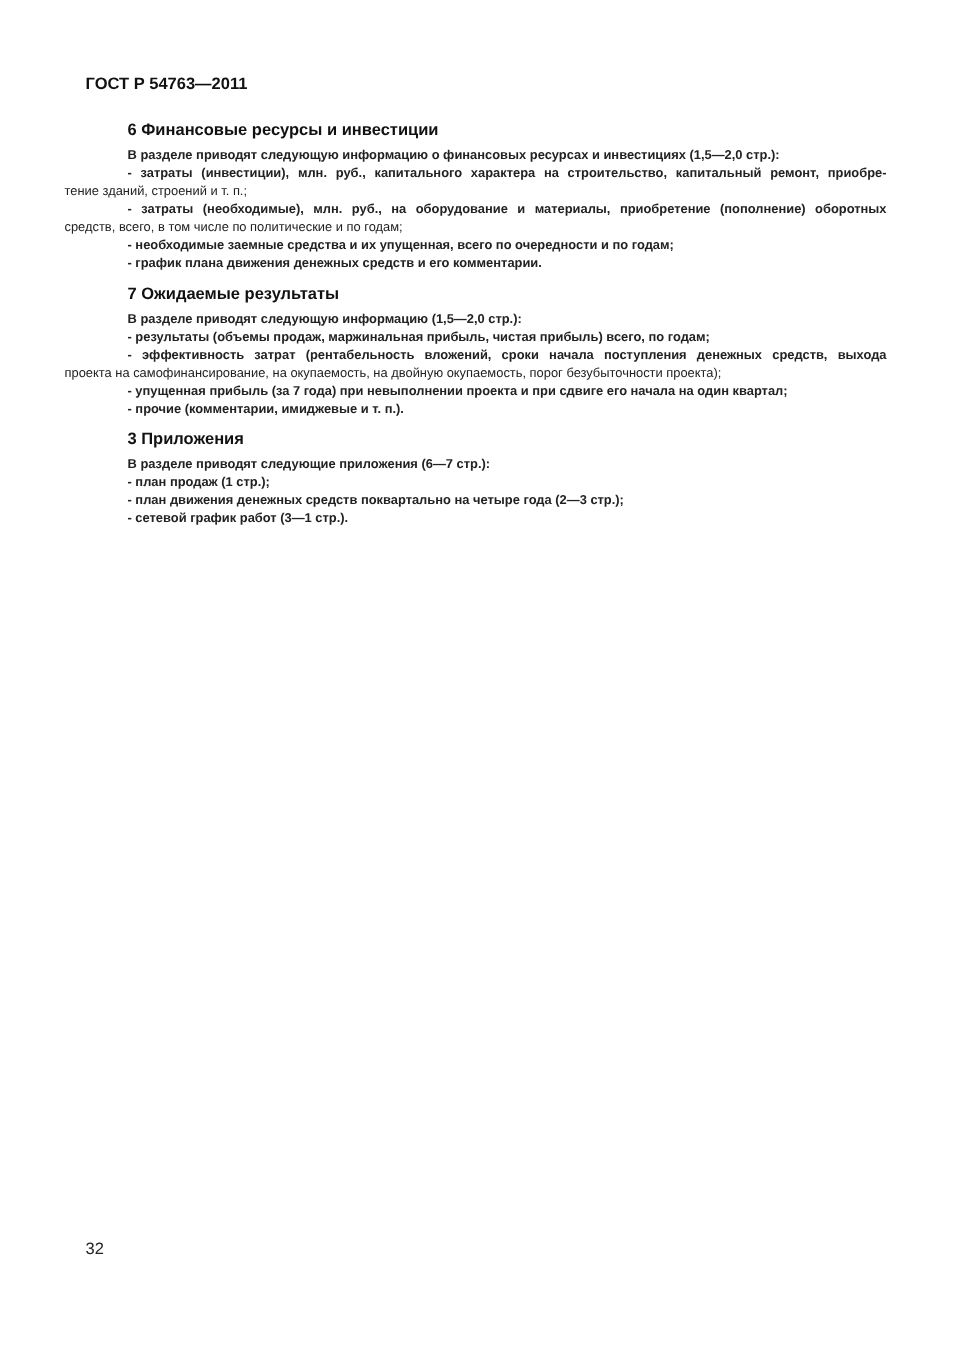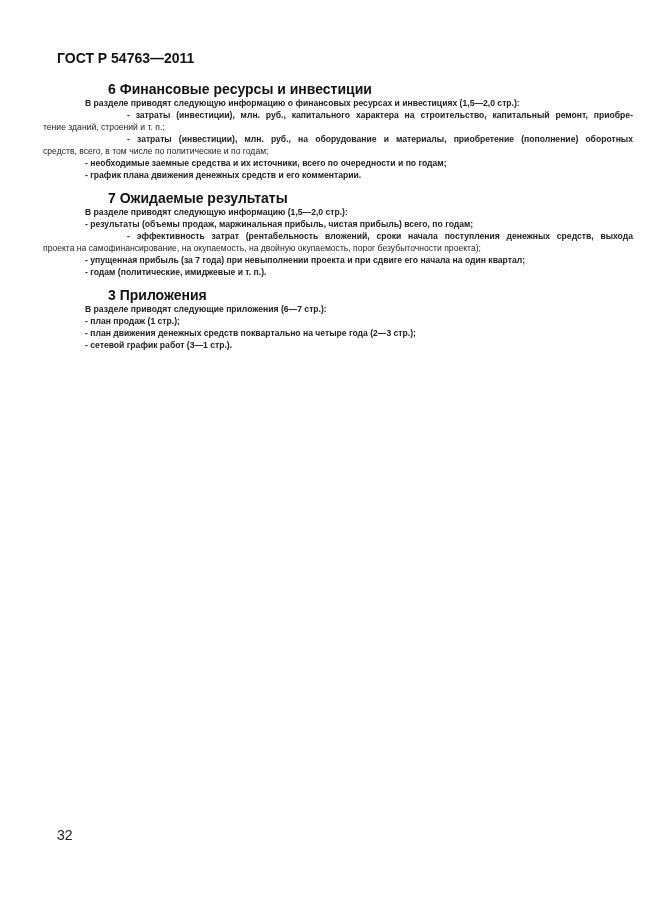--- a/index.html
+++ b/index.html
@@ -1,50 +1,50 @@
 <!DOCTYPE html>
 <html><head>
   <meta charset="utf-8">
   <style>
     html, body { margin: 0; padding: 0; background: #ffffff; }
     body { width: 646px; height: 913px; position: relative; overflow: hidden;
            font-family: "Liberation Sans", sans-serif; color: #1a1a1a; }
-    .page-header { position: absolute; left: 57px; top: 50px; font-size: 14px; font-weight: bold; color: #111; }
-    .heading { position: absolute; left: 85px; font-size: 14px; font-weight: bold; color: #111; white-space: nowrap; margin-left: 23px; }
+    .page-header { position: absolute; left: 57px; top: 50px; font-size: 11px; font-weight: bold; color: #111; }
+    .heading { position: absolute; left: 85px; font-size: 11px; font-weight: bold; color: #111; white-space: nowrap; }
     .line { position: absolute; font-size: 8.6px; line-height: 11px; white-space: nowrap; color: #222; }
     .ind { left: 85px; font-weight: bold; }
     .full { left: 43px; }
-    .just-ind { width: 506px; text-align: justify; text-align-last: justify; margin-left: 42px; }
-    .page-number { position: absolute; left: 57px; top: 827px; font-size: 14px; color: #222; }
+    .just-ind { width: 506px; text-align: justify; text-align-last: justify; }
+    .page-number { position: absolute; left: 57px; top: 827px; font-size: 11px; color: #222; }
   </style>
 </head>
 <body>
 
 <div>
   <div class="page-header">ГОСТ Р 54763—2011</div>
 
   <div>
     <div class="heading" style="top:81px">6 Финансовые ресурсы и инвестиции</div>
     <div class="line ind" style="top:98px">В разделе приводят следующую информацию о финансовых ресурсах и инвестициях (1,5—2,0 стр.):</div>
     <div class="line ind just-ind" style="top:110px">- затраты (инвестиции), млн. руб., капитального характера на строительство, капитальный ремонт, приобре-</div>
     <div class="line full" style="top:122px">тение зданий, строений и т. п.;</div>
-    <div class="line ind just-ind" style="top:134px">- затраты (инвестиции), млн. руб., на оборудование и материалы, приобретение (пополнение) оборотных</div>
+    <div class="line ind just-ind" style="top:134px">- затраты (необходимые), млн. руб., на оборудование и материалы, приобретение (пополнение) оборотных</div>
     <div class="line full" style="top:146px">средств, всего, в том числе по политические и по годам;</div>
-    <div class="line ind" style="top:158px">- необходимые заемные средства и их источники, всего по очередности и по годам;</div>
+    <div class="line ind" style="top:158px">- необходимые заемные средства и их упущенная, всего по очередности и по годам;</div>
     <div class="line ind" style="top:170px">- график плана движения денежных средств и его комментарии.</div>
   </div>
 
   <div>
     <div class="heading" style="top:190px">7 Ожидаемые результаты</div>
     <div class="line ind" style="top:207px">В разделе приводят следующую информацию (1,5—2,0 стр.):</div>
     <div class="line ind" style="top:219px">- результаты (объемы продаж, маржинальная прибыль, чистая прибыль) всего, по годам;</div>
     <div class="line ind just-ind" style="top:231px">- эффективность затрат (рентабельность вложений, сроки начала поступления денежных средств, выхода</div>
     <div class="line full" style="top:243px">проекта на самофинансирование, на окупаемость, на двойную окупаемость, порог безубыточности проекта);</div>
     <div class="line ind" style="top:255px">- упущенная прибыль (за 7 года) при невыполнении проекта и при сдвиге его начала на один квартал;</div>
-    <div class="line ind" style="top:267px">- годам (политические, имиджевые и т. п.).</div>
+    <div class="line ind" style="top:267px">- прочие (комментарии, имиджевые и т. п.).</div>
   </div>
 
   <div>
     <div class="heading" style="top:287px">3 Приложения</div>
     <div class="line ind" style="top:304px">В разделе приводят следующие приложения (6—7 стр.):</div>
     <div class="line ind" style="top:316px">- план продаж (1 стр.);</div>
     <div class="line ind" style="top:328px">- план движения денежных средств поквартально на четыре года (2—3 стр.);</div>
     <div class="line ind" style="top:340px">- сетевой график работ (3—1 стр.).</div>
   </div>
 

